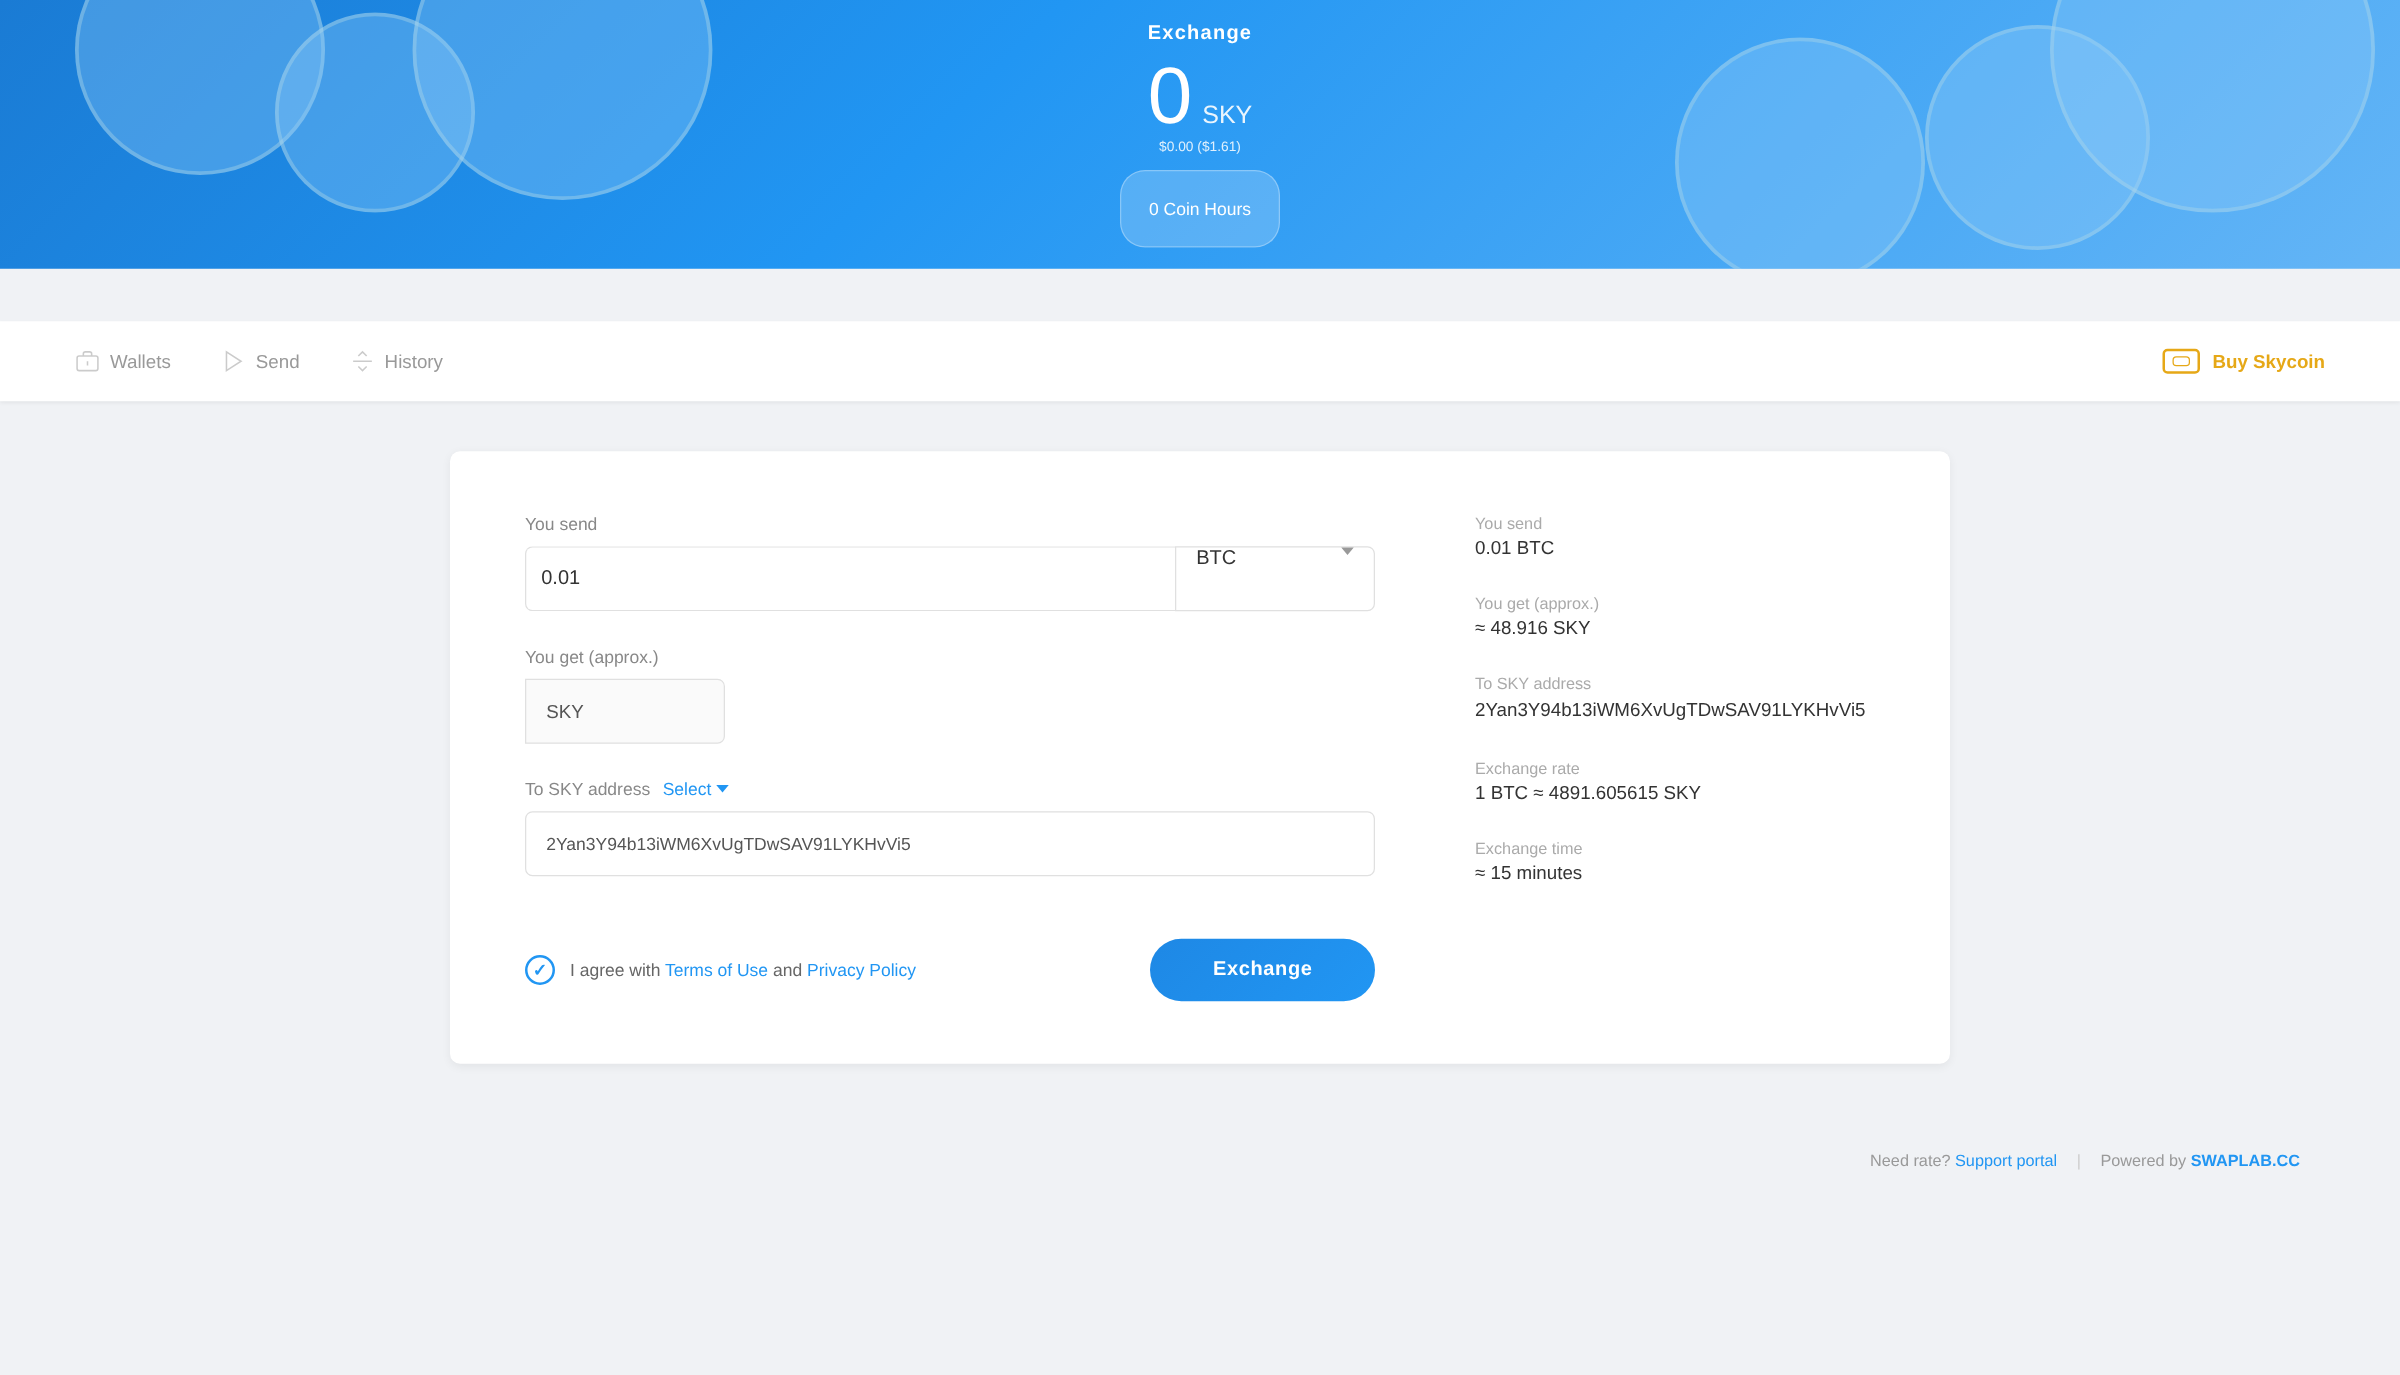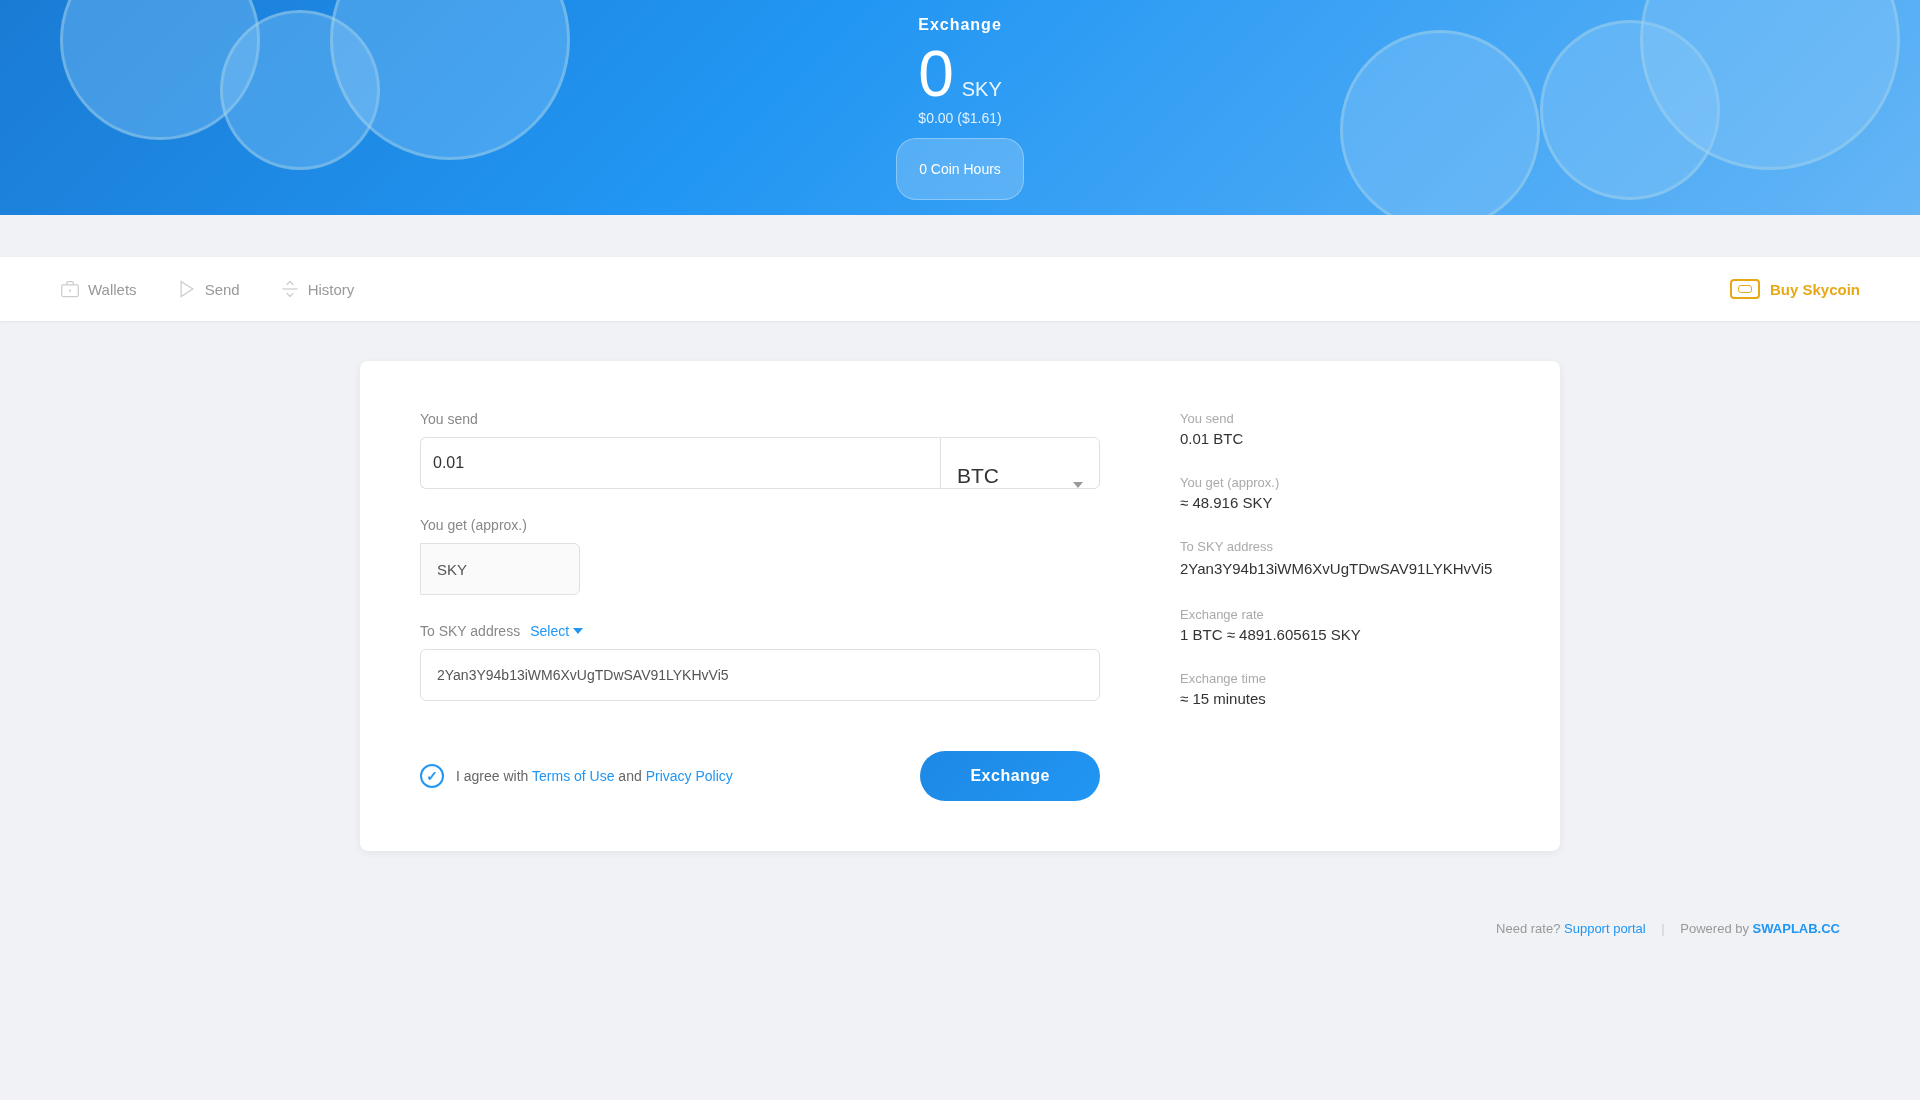--- a/index.html
+++ b/index.html
@@ -47,21 +47,21 @@
     }
     .hero-balance-unit {
       font-size: 20px;
       color: #fff;
       margin-left: 8px;
       font-weight: 400;
       opacity: 0.9;
     }
     .hero-usd {
       color: rgba(255,255,255,0.85);
-      font-size: 14px;
+      font-size: 11px;
       margin-top: 4px;
       position: relative;
       z-index: 2;
     }
     .coin-hours-badge {
       background: rgba(255,255,255,0.2);
       border: 1px solid rgba(255,255,255,0.3);
       border-radius: 20px;
       padding: 22px 22px;
       color: #fff;
@@ -175,24 +175,24 @@
       outline: none;
       background: #fff;
     }
 
     .currency-select {
       height: 52px;
       min-width: 160px;
       border: 1px solid #e0e0e0;
       border-radius: 0 6px 6px 0;
       padding: 0 16px;
-      font-size: 21px;
+      font-size: 16px;
       color: #333;
       display: flex;
-      align-items: flex-end;
+      align-items: flex-start;
       justify-content: space-between;
       background: #fff;
       cursor: pointer;
     }
 
     .currency-readonly {
       height: 52px;
       min-width: 160px;
       border: 1px solid #e0e0e0;
       border-radius: 0 6px 6px 0;

